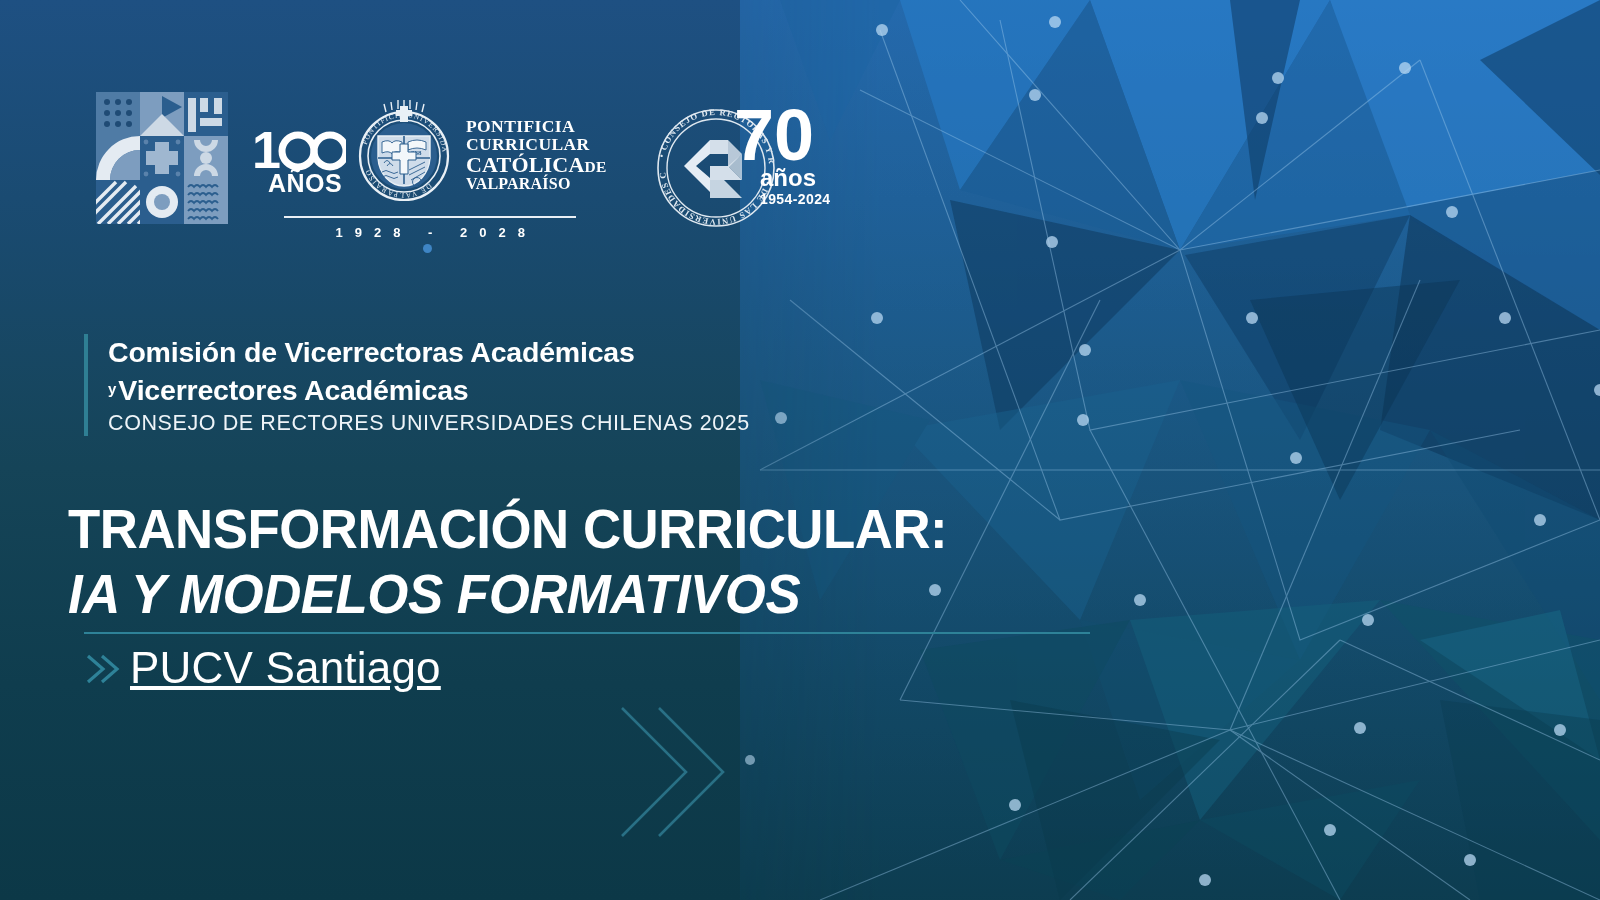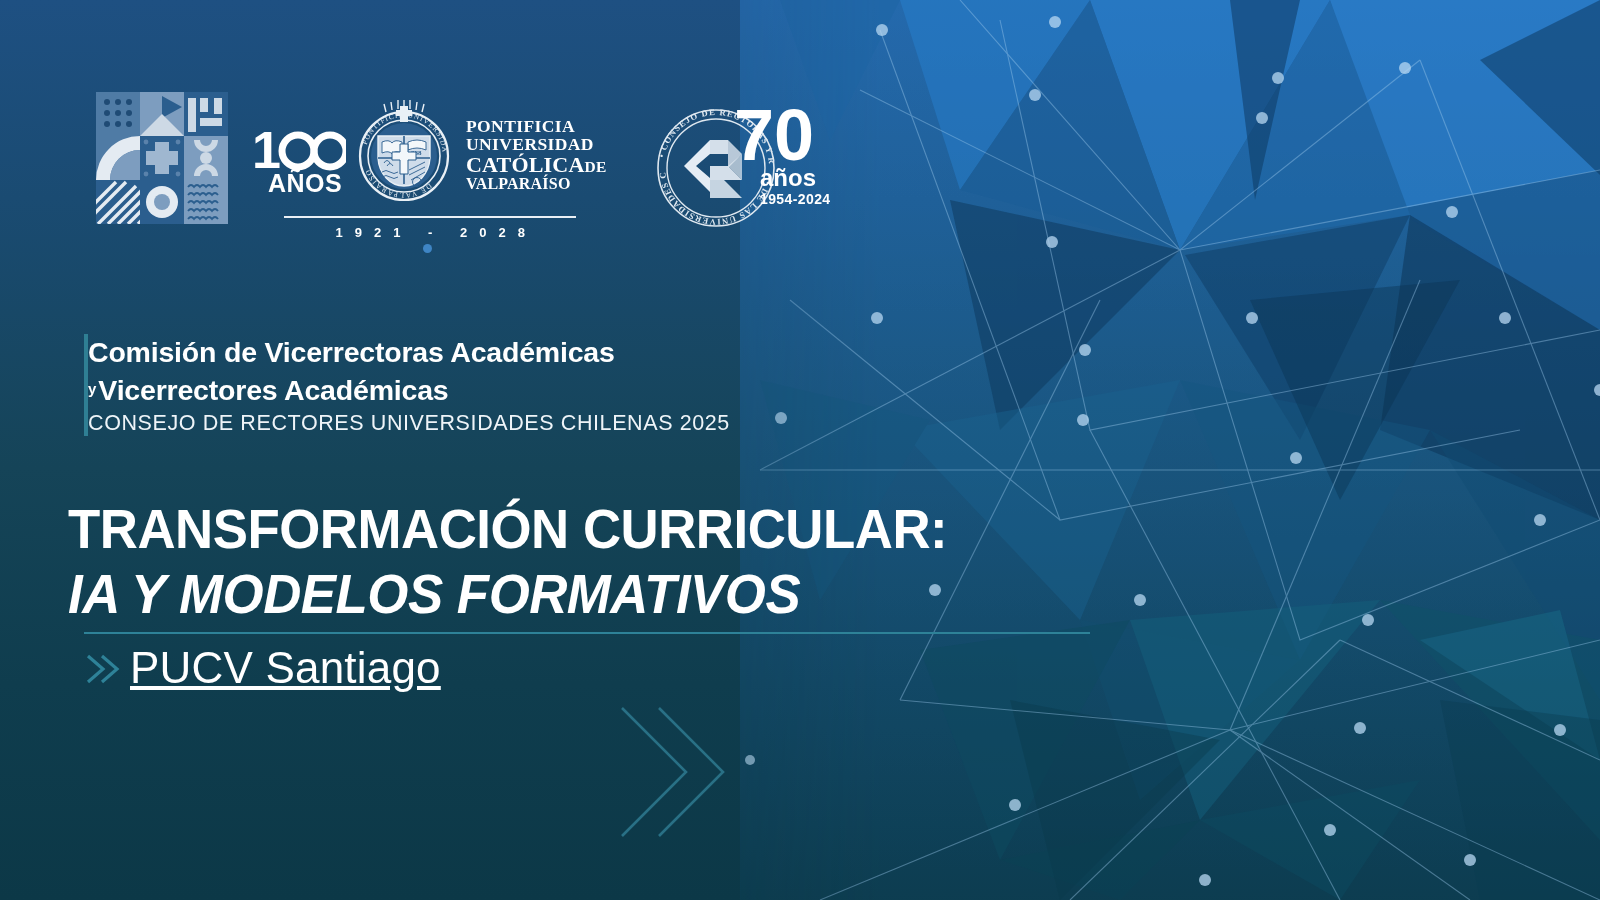--- a/index.html
+++ b/index.html
@@ -60,20 +60,21 @@
   }
   .cien-dot {
     width:9px; height:9px; border-radius:50%; background:#3f85c4;
     margin-top:4px; margin-left:-6px;
   }
   
   .cruch-block { margin-left:42px; margin-top:6px; }
   
   .commission {
     position:absolute; left:84px; top:334px;
+    padding-left:20px;
     border-left:4px solid #2f7f94;
   }
   .commission .cline1,
   .commission .cline2 {
     color:#ffffff; font-size:28.5px; font-weight:bold;
     letter-spacing:-.2px; line-height:1.32;
     white-space:nowrap;
   }
   .commission .cline2 .sup {
     font-size:15px; font-weight:bold; vertical-align:6px;
@@ -368,30 +369,30 @@
               </g>
               <circle cx="13" cy="26" r="4.5" fill="none" stroke="#2b5e8e" stroke-width=".9"></circle>
 
               <path d="M-4,-12 h8 v8 h8 v8 h-8 v14 h-8 v-14 h-8 v-8 h8 z" fill="#f3f7fa" stroke="#2b5e8e" stroke-width="1"></path>
             </g>
           </g>
         </svg>
 
         <div class="pucv-words">
           <div class="l1">PONTIFICIA</div>
-          <div class="l2">UNIVERSIDAD</div>
+          <div class="l2">CURRICULAR</div>
           <div class="l3">
             <span>CATÓLICA</span><small>DE</small>
           </div>
           <div class="l4">VALPARAÍSO</div>
         </div>
       </div>
 
       <div class="cien-rule"></div>
-      <div class="cien-years">1921 - 2028</div>
+      <div class="cien-years">1928 - 2028</div>
       <div class="cien-dot"></div>
     </div>
 
     <div class="cruch-block">
       <svg width="182" height="130" viewBox="0 0 182 130" aria-hidden="true">
 
         <g transform="translate(68,70)">
           <circle cx="0" cy="0" r="58" fill="none" stroke="#dfe8f0" stroke-width="1.6"></circle>
           <circle cx="0" cy="0" r="49" fill="none" stroke="#dfe8f0" stroke-width="1.4"></circle>
           <path id="cruchtop" d="M0,0 m-53,0 a53,53 0 0 1 106,0" fill="none"></path>

